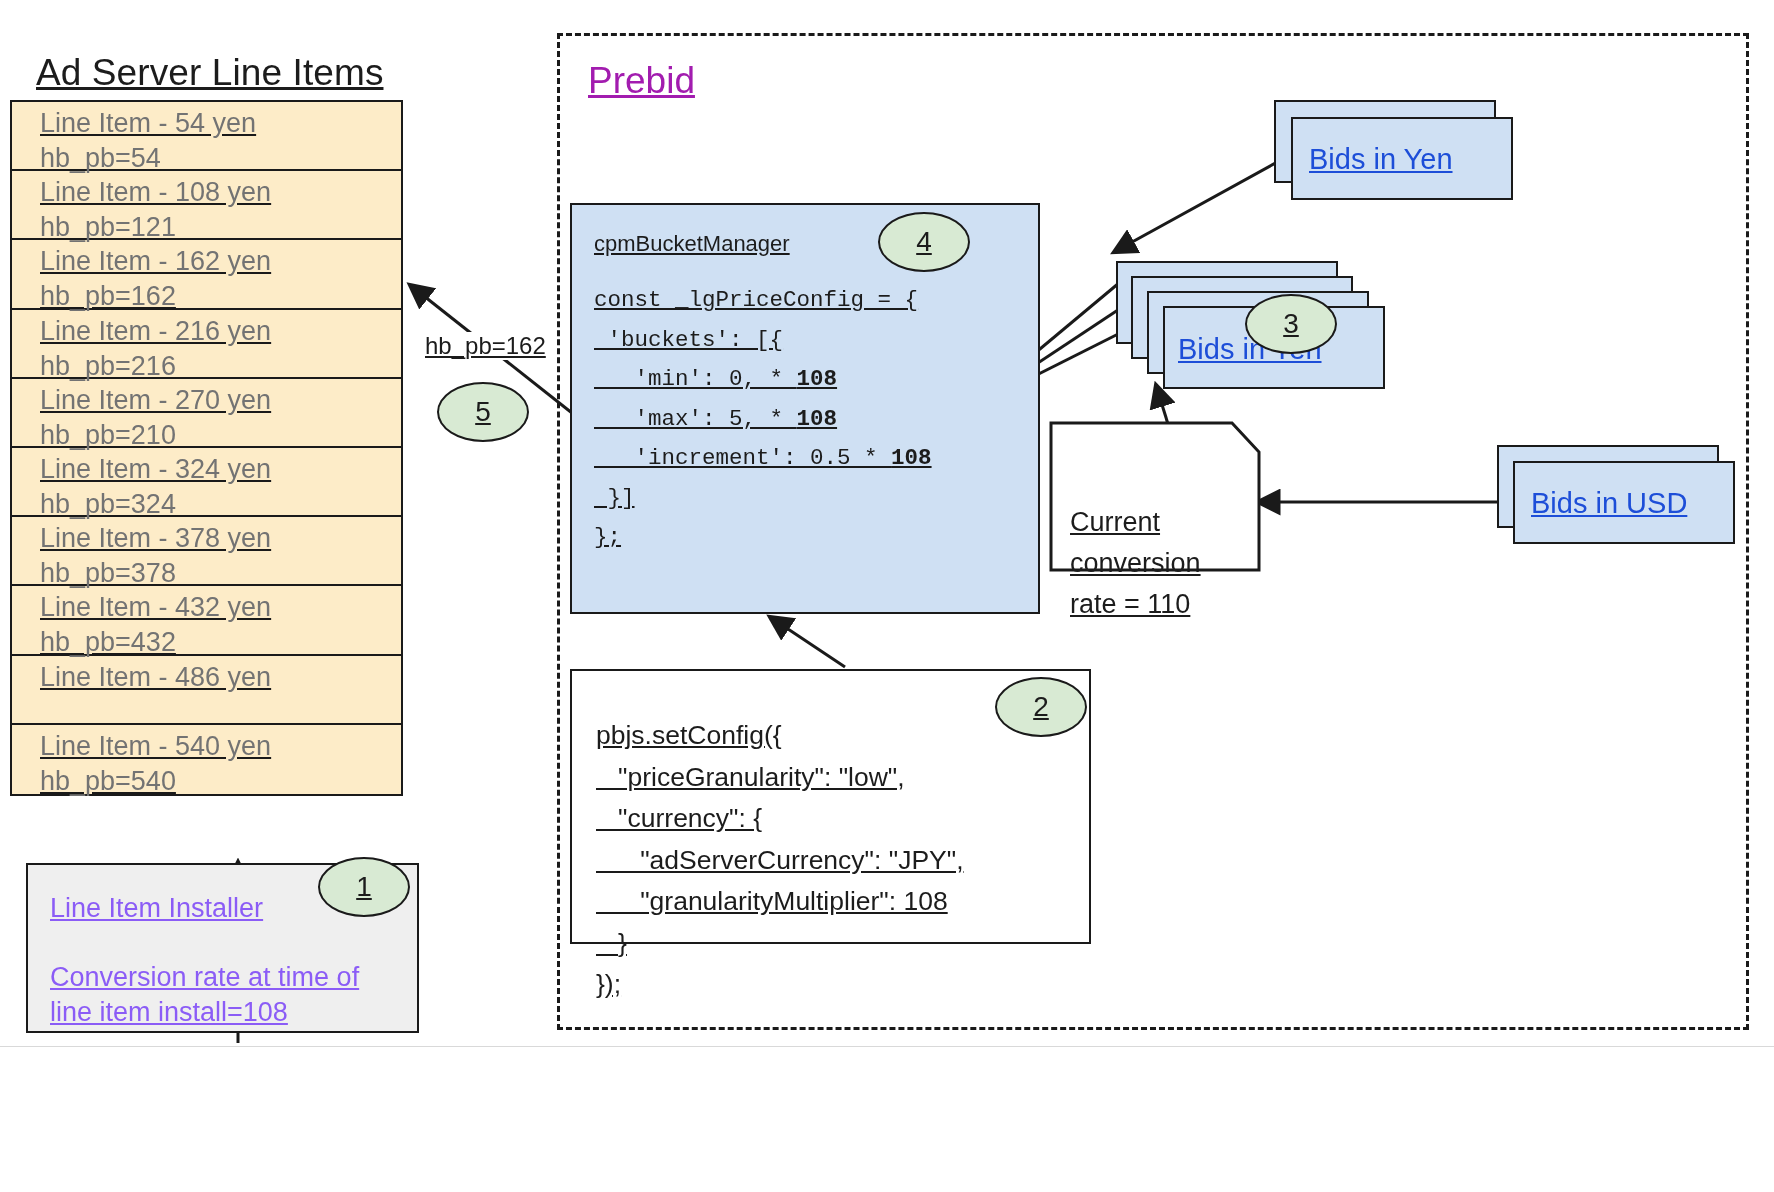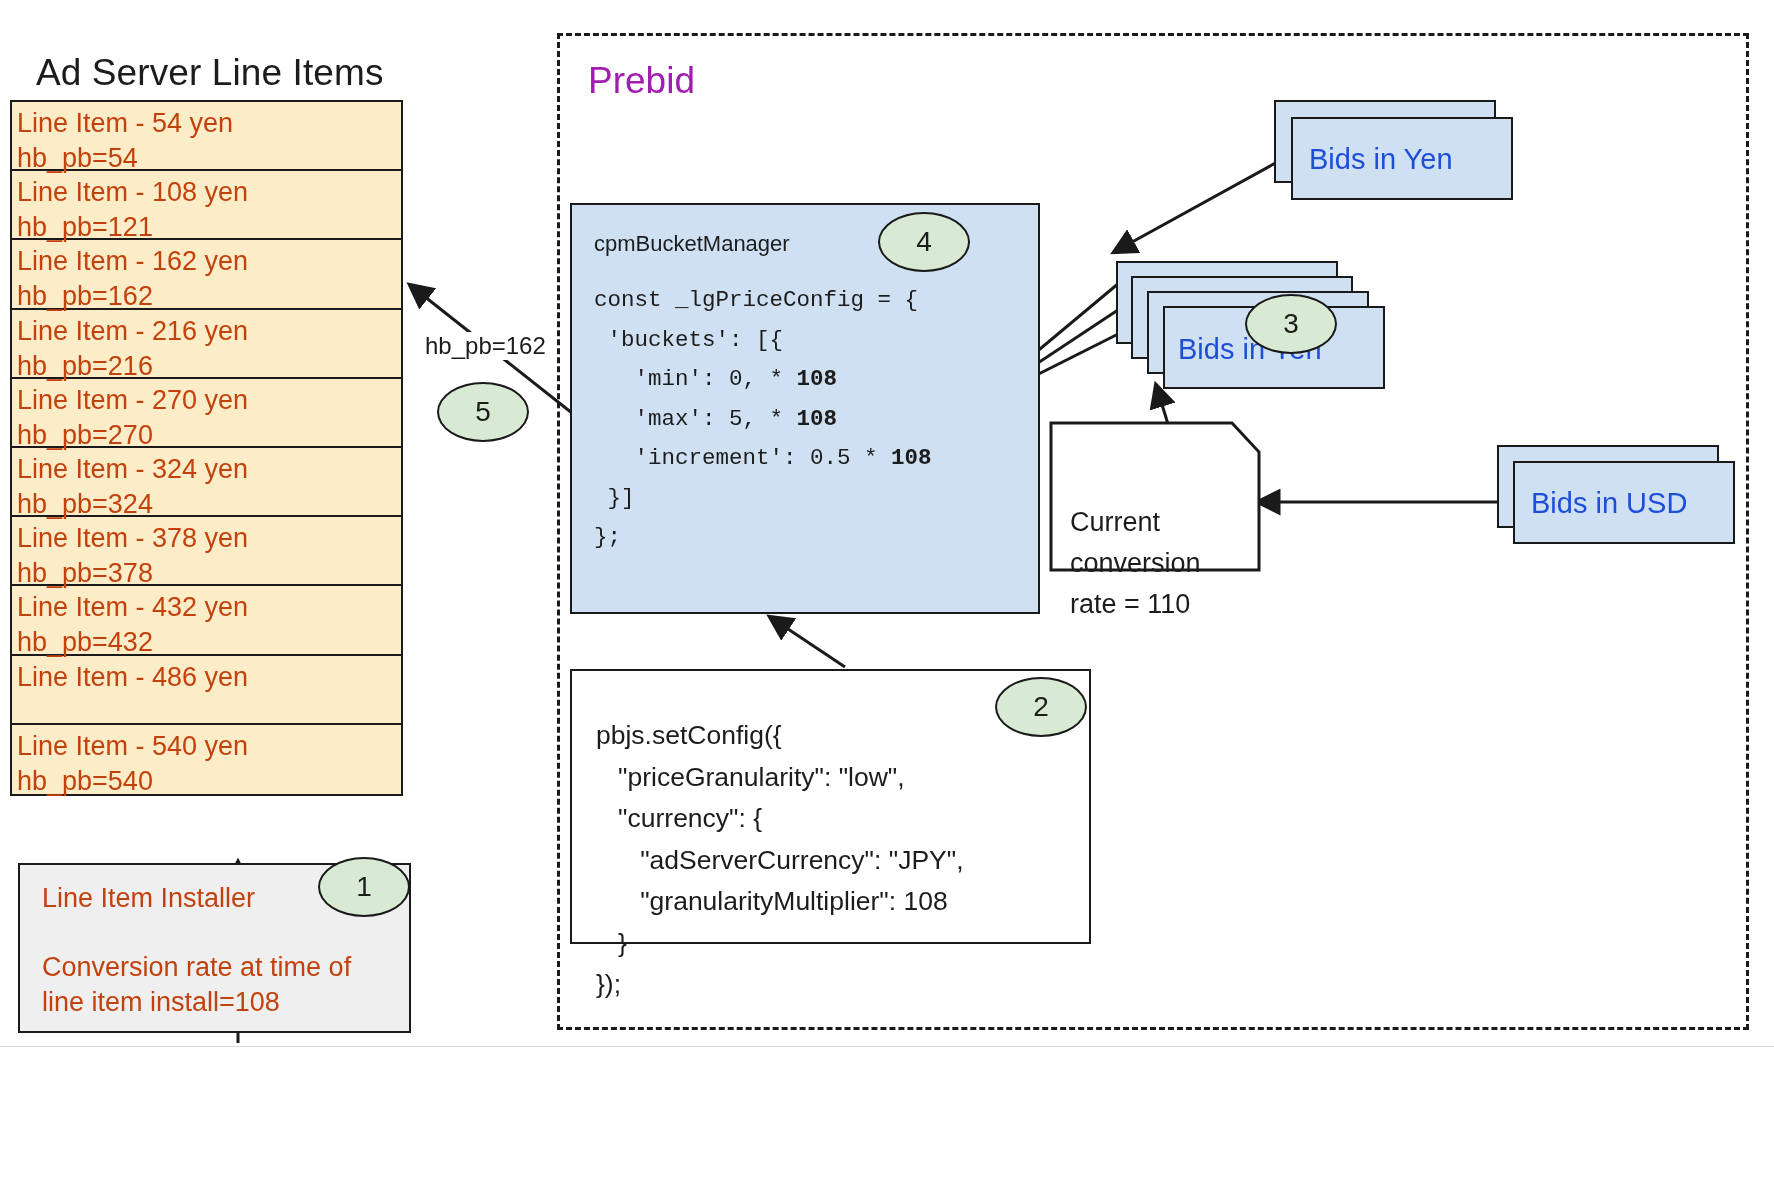--- a/index.html
+++ b/index.html
@@ -14,62 +14,62 @@
     font-family: "Liberation Sans", sans-serif;
     color: #1a1a1a;
     overflow: hidden;
   }
   #canvas {
     position: absolute;
     left: 0; top: 0;
     width: 1774px;
     height: 1192px;
   }
-  .abs { position: absolute; }
+  .abs { position: absolute; text-decoration: underline; }
 
   
   #ad-server-title {
     left: 36px; top: 52px;
     font-size: 37px;
     color: #1c1c1c;
     letter-spacing: .1px;
     white-space: nowrap;
   }
   #line-item-list {
     left: 10px; top: 100px;
     width: 393px;
     border: 2.5px solid #1a1a1a;
     box-sizing: border-box;
     background: #fdecc8;
   }
   .line-item {
     box-sizing: border-box;
     height: 69.2px;
-    padding: 4px 0 0 5px;
+    padding: 4px 0 0 28px;
     background: #fdecc8;
     border-bottom: 2.5px solid #1a1a1a;
     font-size: 27px;
     line-height: 35px;
-    color: #c2410c;
+    color: #737373;
   }
   .line-item:last-child { border-bottom: none; }
   .line-item .li-l2 { display: block; }
 
   
   #installer-box {
-    left: 18px; top: 863px;
+    left: 26px; top: 863px;
     width: 393px;
     height: 170px;
     box-sizing: border-box;
     background: #efefef;
     border: 2.5px solid #1a1a1a;
-    padding: 16px 20px 0 22px;
+    padding: 26px 20px 0 22px;
     font-size: 27px;
     line-height: 35px;
-    color: #c2410c;
+    color: #8b5cf6;
   }
   #installer-title { white-space: nowrap; }
   #installer-note  { margin-top: 34px; }
   #installer-note span { display: block; }
 
   
   #prebid-container {
     left: 557px; top: 33px;
     width: 1192px;
     height: 997px;
@@ -243,21 +243,21 @@
   <div class="line-item">
     <span>Line Item - 162 yen</span>
     <span class="li-l2">hb_pb=162</span>
   </div>
   <div class="line-item">
     <span>Line Item - 216 yen</span>
     <span class="li-l2">hb_pb=216</span>
   </div>
   <div class="line-item">
     <span>Line Item - 270 yen</span>
-    <span class="li-l2">hb_pb=270</span>
+    <span class="li-l2">hb_pb=210</span>
   </div>
   <div class="line-item">
     <span>Line Item - 324 yen</span>
     <span class="li-l2">hb_pb=324</span>
   </div>
   <div class="line-item">
     <span>Line Item - 378 yen</span>
     <span class="li-l2">hb_pb=378</span>
   </div>
   <div class="line-item">

